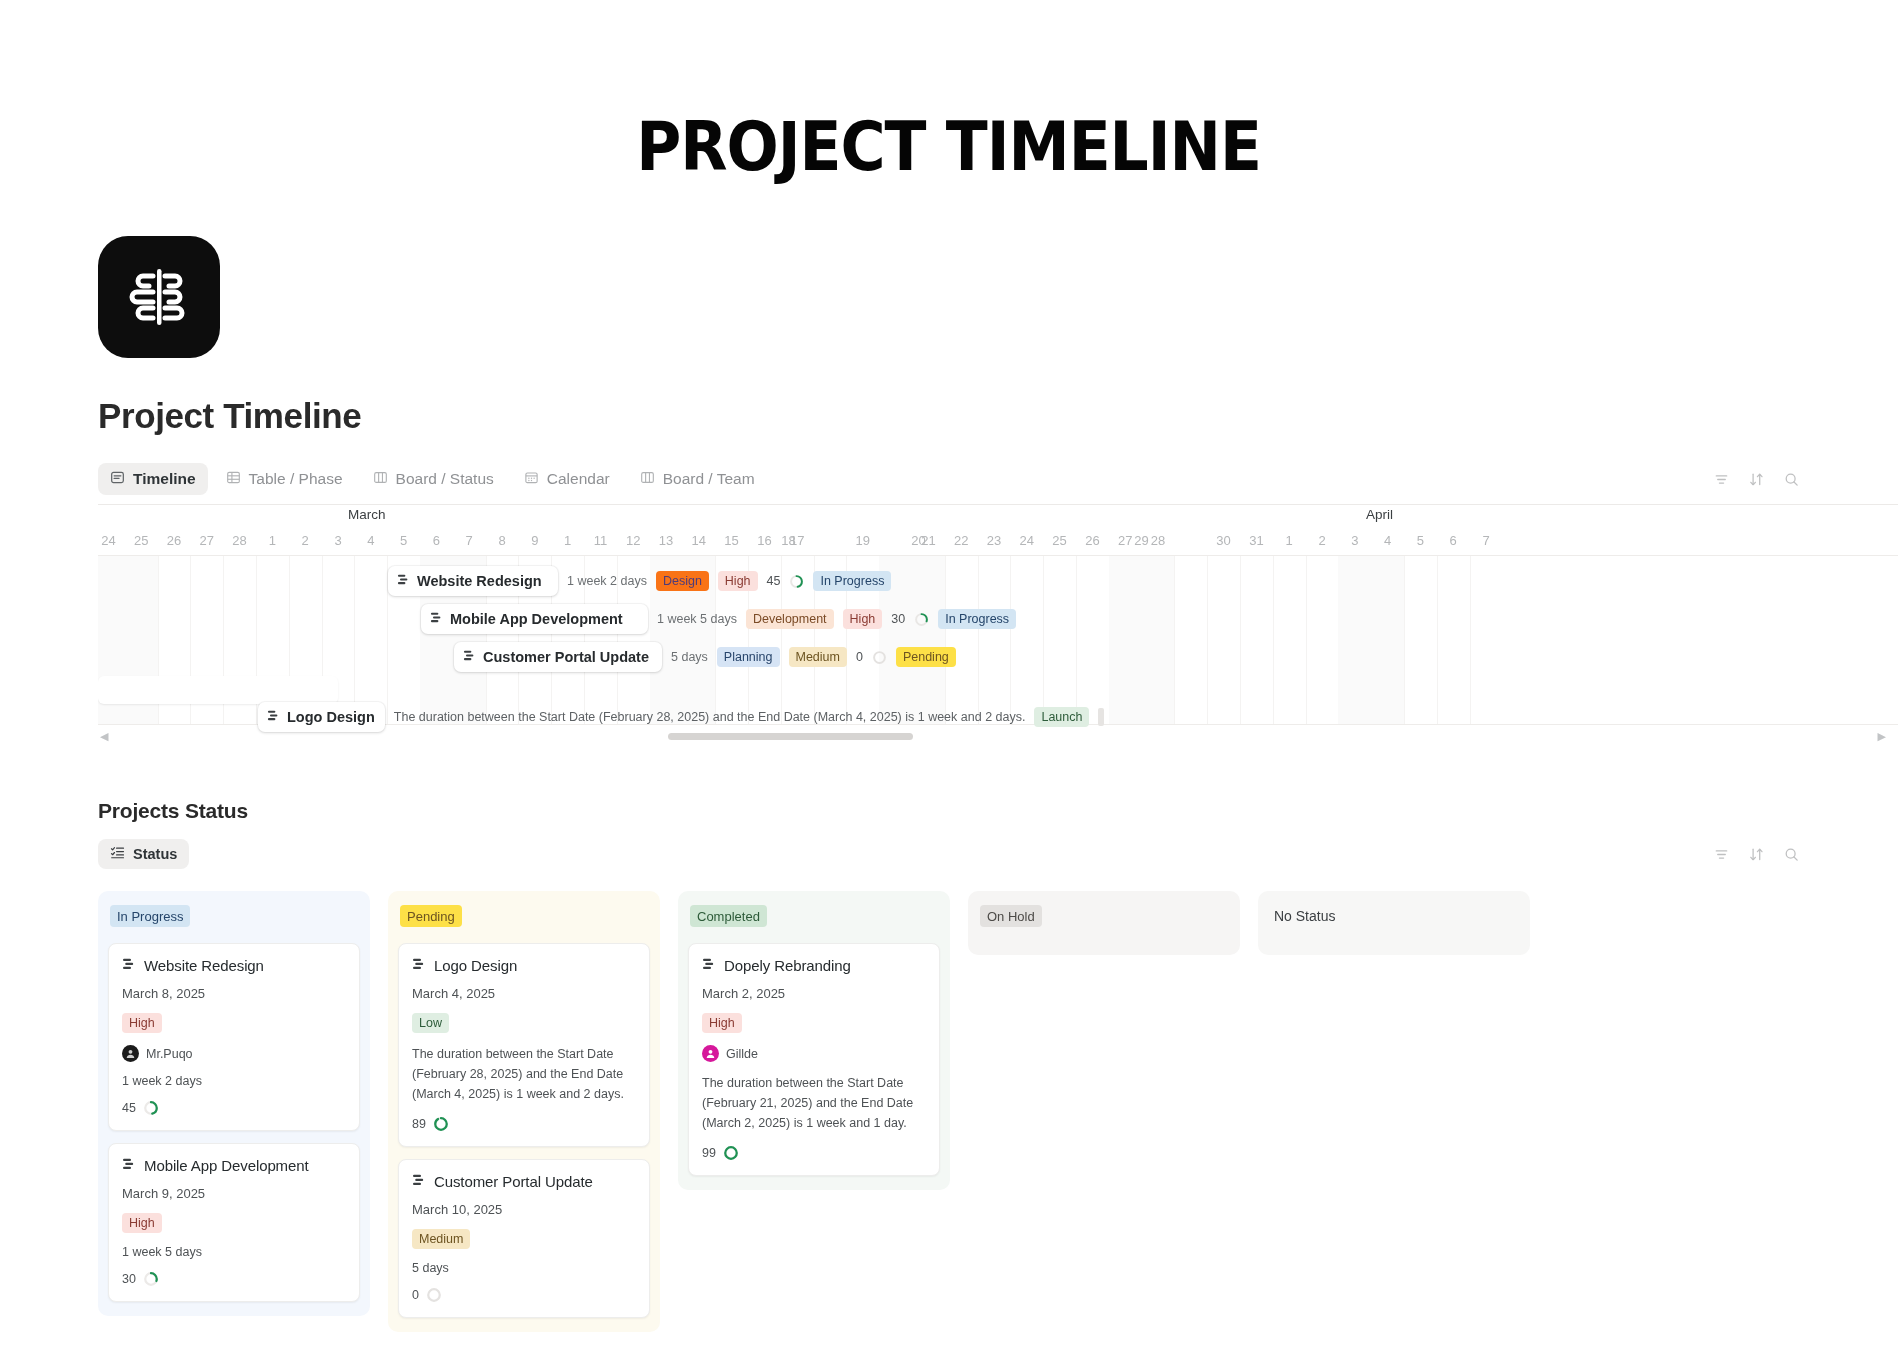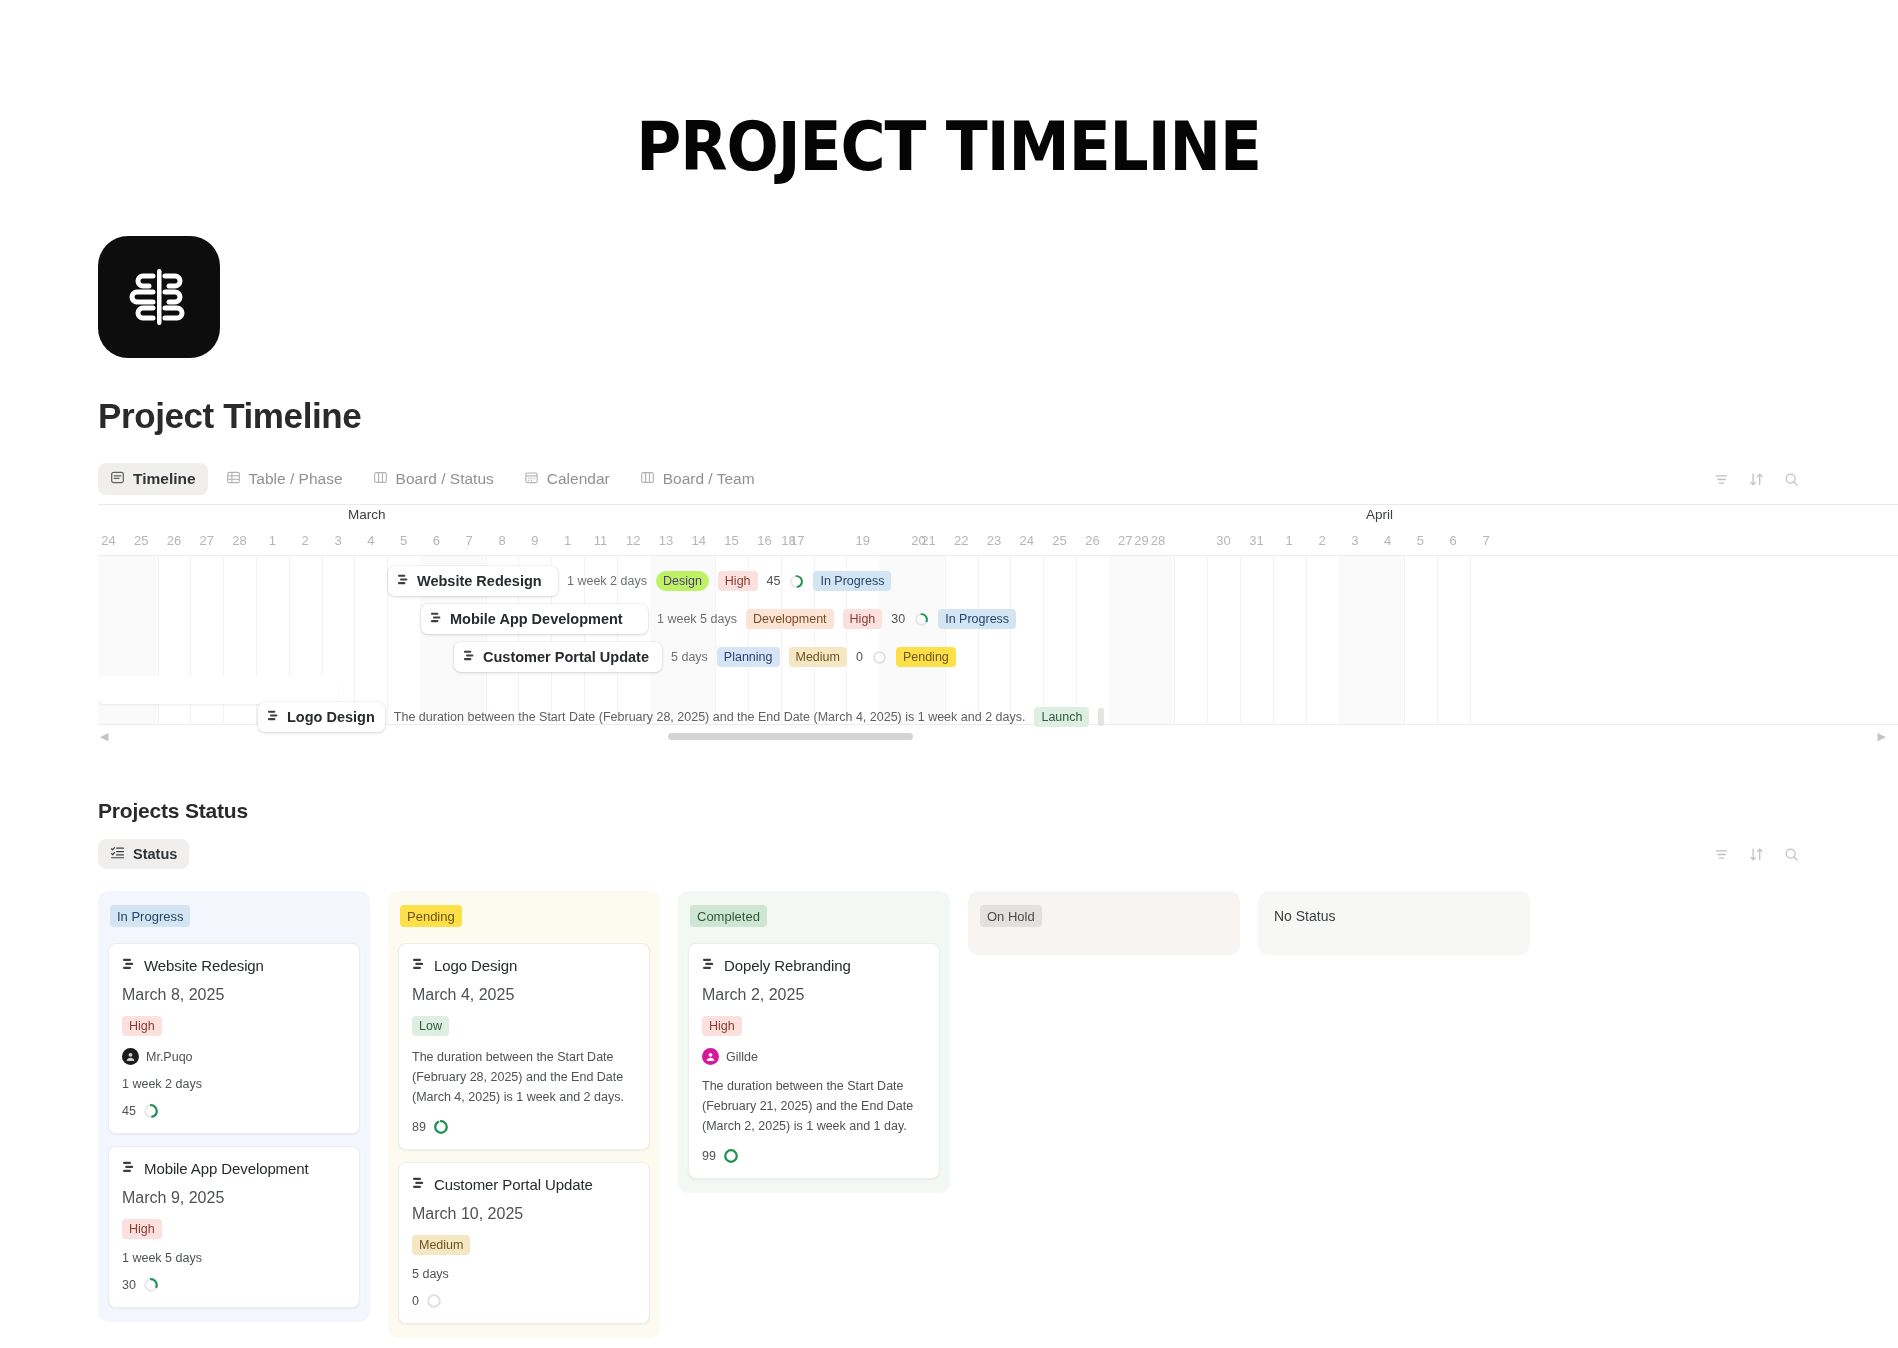--- a/index.html
+++ b/index.html
@@ -153,21 +153,21 @@
   .tl-desc { font-size: 12.5px; color: #5d6164; font-weight: 400; }
 
   .chip {
     display: inline-flex; align-items: center;
     height: 20px; padding: 0 7px;
     border-radius: 4px;
     font-size: 12.5px;
     line-height: 1;
     white-space: nowrap;
   }
-  .chip-design      { background:#bef264; color:#4d3c7a;border-radius:10px; }
+  .chip-design      { background:#f97316; color:#4d3c7a; }
   .chip-development { background:#fbe4d5; color:#7a4a25; }
   .chip-planning    { background:#d6e4f5; color:#28456b; }
   .chip-launch      { background:#dfeee2; color:#2d5c3a; }
   .chip-high        { background:#fbe0dd; color:#8a3b33; }
   .chip-medium      { background:#f6e7c4; color:#6d5421; }
   .chip-low         { background:#dfeee2; color:#2d5c3a; }
   .chip-inprogress  { background:#d3e5f3; color:#25456a; }
   .chip-pending     { background:#fde047; color:#6d5421; }
   .chip-completed   { background:#cfe6d4; color:#2c5a38; }
   .chip-onhold      { background:#e3e1df; color:#4c4a47; }
@@ -238,21 +238,21 @@
     border: 1px solid #ededec;
     box-shadow: 0 1px 2px rgba(15,15,15,.055);
     padding: 13px 13px 14px 13px;
     margin-top: 12px;
   }
   .card-title {
     display:flex; align-items:center; gap:8px;
     font-size: 15px; font-weight: 500; color:#262b2e;
     letter-spacing:-0.1px;
   }
-  .card-date { margin-top: 12px; font-size: 16px; color: #4e5255; }
+  .card-date { margin-top: 12px; font-size: 13px; color: #4e5255; }
   .card-row  { margin-top: 12px; display:flex; align-items:center; gap:7px; }
   .card-dur  { margin-top: 12px; font-size: 12.5px; color: #4e5255; }
   .card-desc { margin-top: 12px; font-size: 12.5px; color: #4e5255; line-height: 1.58; }
 
   .avatar {
     width: 17px; height: 17px; border-radius: 50%;
     flex: none; display:flex; align-items:center; justify-content:center;
     font-size: 9px; color:#fff; font-weight:700;
   }
   .avatar-dark { background: #1b1b1b; }

